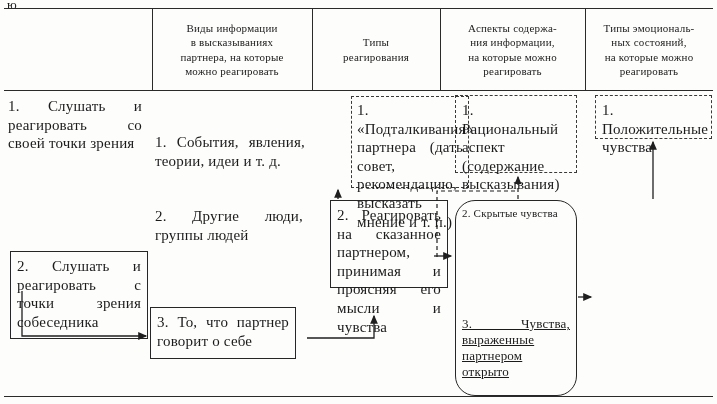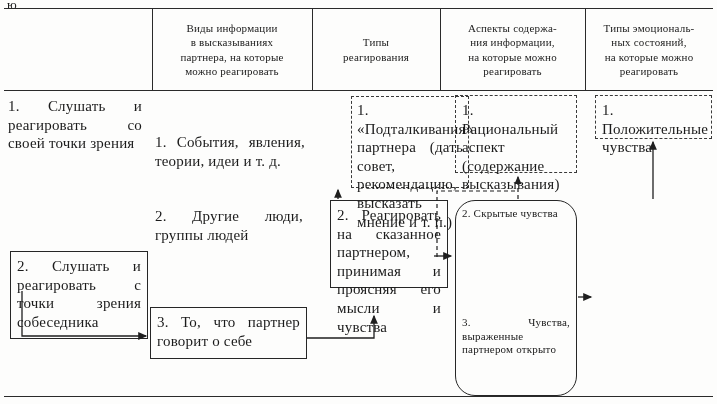--- a/index.html
+++ b/index.html
@@ -20,21 +20,21 @@
   .item{
     position:absolute;font-size:15px;line-height:1.24;
     text-align:justify;letter-spacing:.2px;
   }
   .boxed{
     border:1.5px solid #262626;box-sizing:border-box;padding:5px 6px;
   }
   .dashedbox{border-style:dashed;border-color:#3a3a3a;}
   .group{position:absolute;box-sizing:border-box;border:1.5px solid #262626;}
   .gi-top{position:absolute;top:6px;left:6px;right:6px;font-size:11px;line-height:1.24;text-align:justify;letter-spacing:.2px;}
-  .gi-bottom{position:absolute;top:115px;left:6px;right:6px;font-size:11px;line-height:1.24;text-align:justify;letter-spacing:.2px;}
+  .gi-bottom{position:absolute;top:115px;left:6px;right:6px;font-size:13px;line-height:1.24;text-align:justify;letter-spacing:.2px;text-decoration:underline;}
   svg.arrows{position:absolute;left:0;top:0;pointer-events:none;}
 </style>
 </head>
 <body>
 
 <div class="page">
 
   <span class="corner">ю</span>
 
   <div class="hline" style="top:8px;left:4px;width:709px;"></div>
@@ -58,21 +58,21 @@
   <div class="hcell" style="left:585px;width:128px;">Типы эмоциональ-
 ных состояний,
 на которые можно
 реагировать</div>
 
   <div class="item" style="left:8px;top:97px;width:134px;">1. Слушать и реагировать со своей точки зрения</div>
   <div class="item boxed" style="left:10px;top:203px;width:138px;height:88px;margin-top:48px;">2. Слушать и реагировать с точки зрения собеседника</div>
 
   <div class="item" style="left:155px;top:85px;width:150px;margin-top:48px;">1. События, явления, теории, идеи и т. д.</div>
   <div class="item" style="left:155px;top:207px;width:148px;">2. Другие люди, группы людей</div>
-  <div class="item boxed" style="left:150px;top:307px;width:157px;height:52px;">3. То, что партнер говорит о себе</div>
+  <div class="item boxed" style="left:150px;top:307px;width:146px;height:52px;">3. То, что партнер говорит о себе</div>
 
   <div class="item boxed dashedbox" style="left:315px;top:96px;width:118px;height:92px;padding:4px 5px;margin-left:36px;">1. «Подталкивания» партнера (дать совет, рекомендацию, высказать мнение и т. п.)</div>
   <div class="item boxed" style="left:318px;top:200px;width:118px;height:88px;margin-left:12px;">2. Реагировать на сказанное партнером, принимая и проясняя его мысли и чувства</div>
 
   <div class="item boxed dashedbox" style="left:455px;top:95px;width:122px;height:78px;">1. Рациональный аспект (содержание высказывания)</div>
   <div class="group" style="left:455px;top:200px;width:122px;height:196px;border-radius:20px;">
     <div class="gi-top">2. Скрытые чувства</div>
     <div class="gi-bottom">3. Чувства, выраженные партнером открыто</div>
   </div>
 

